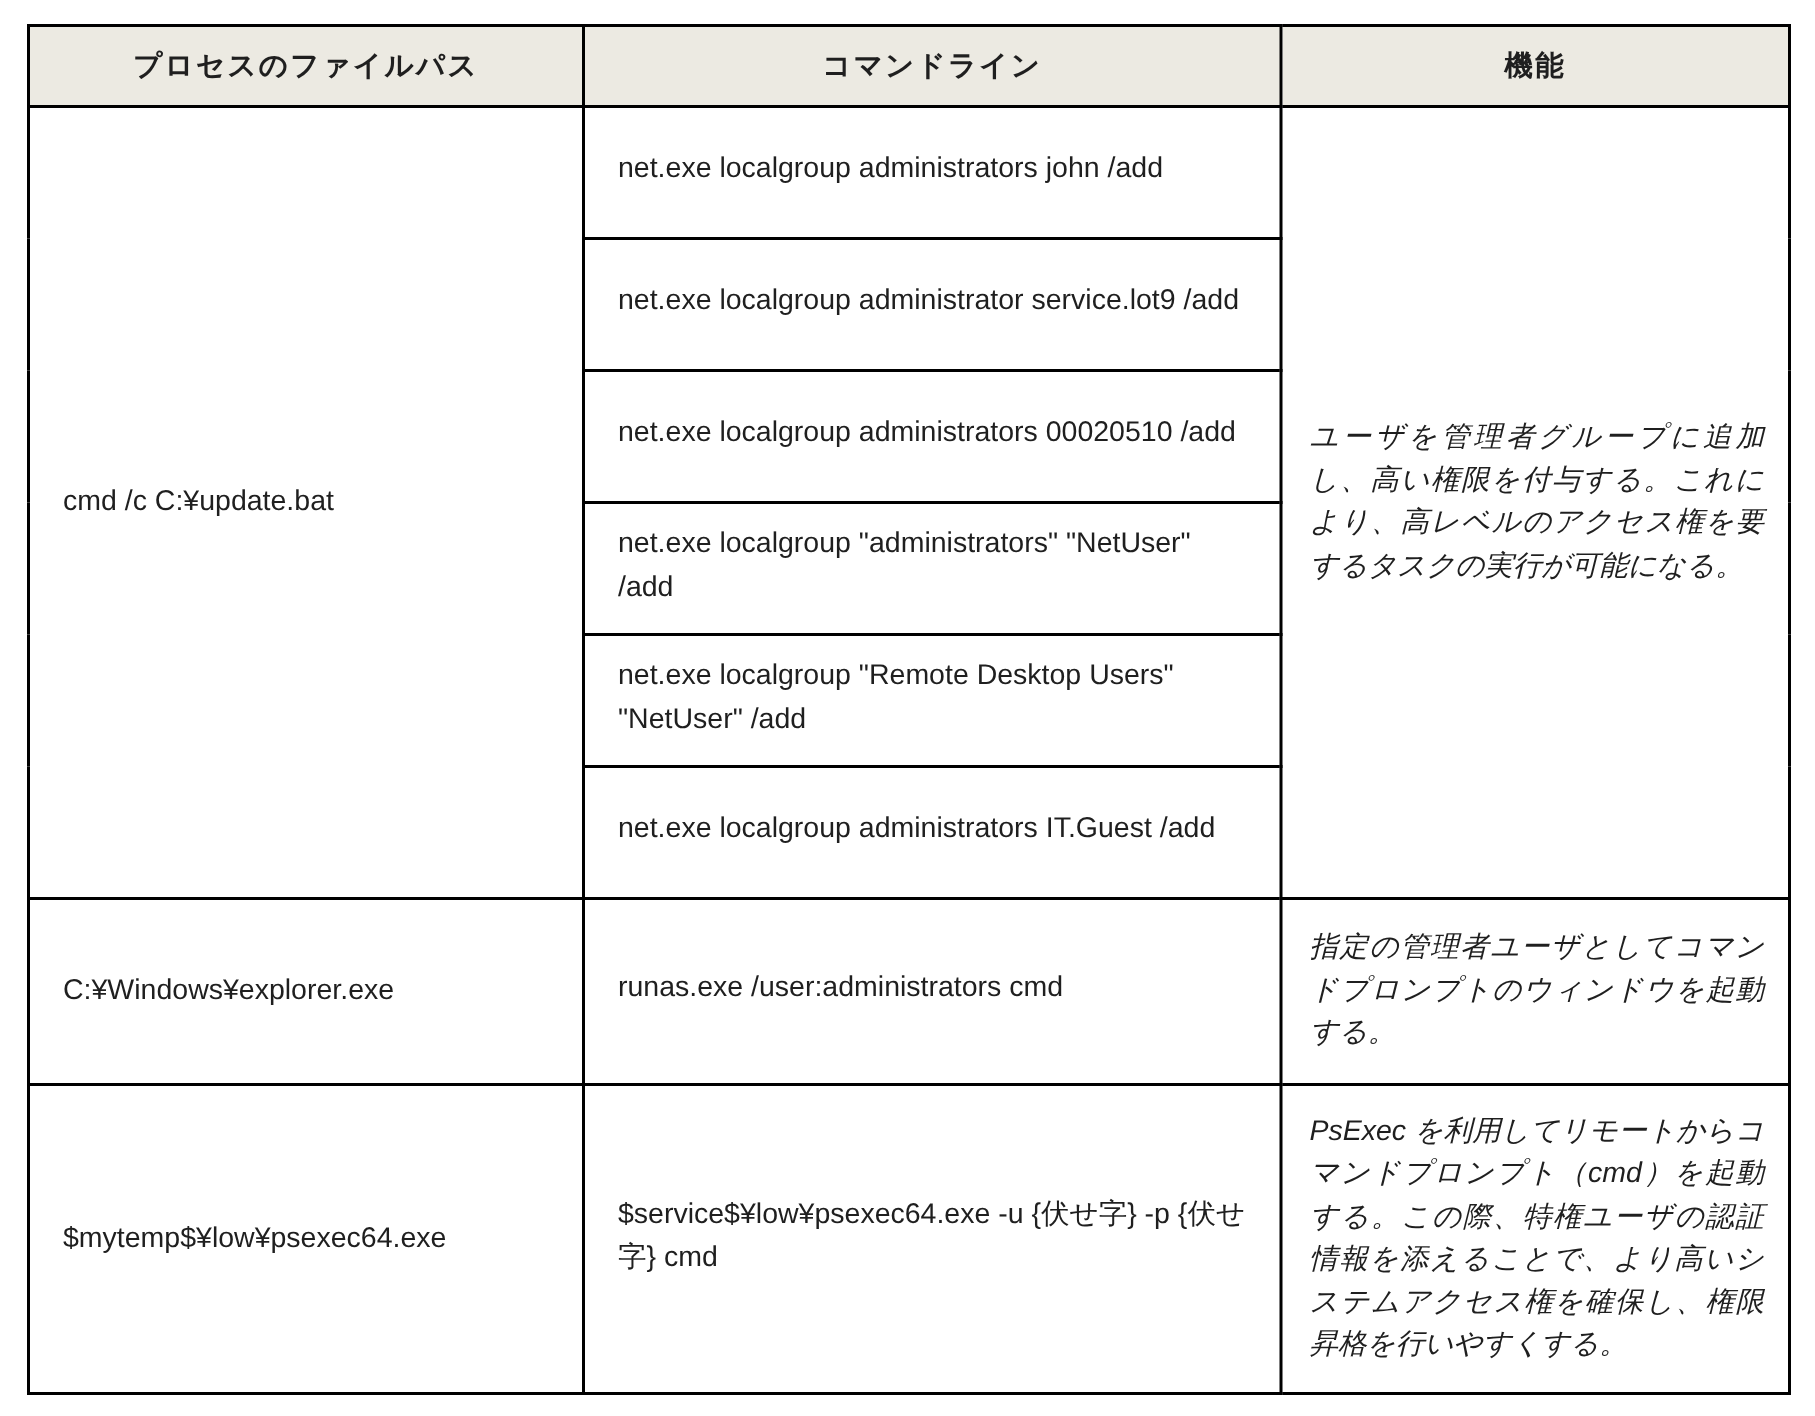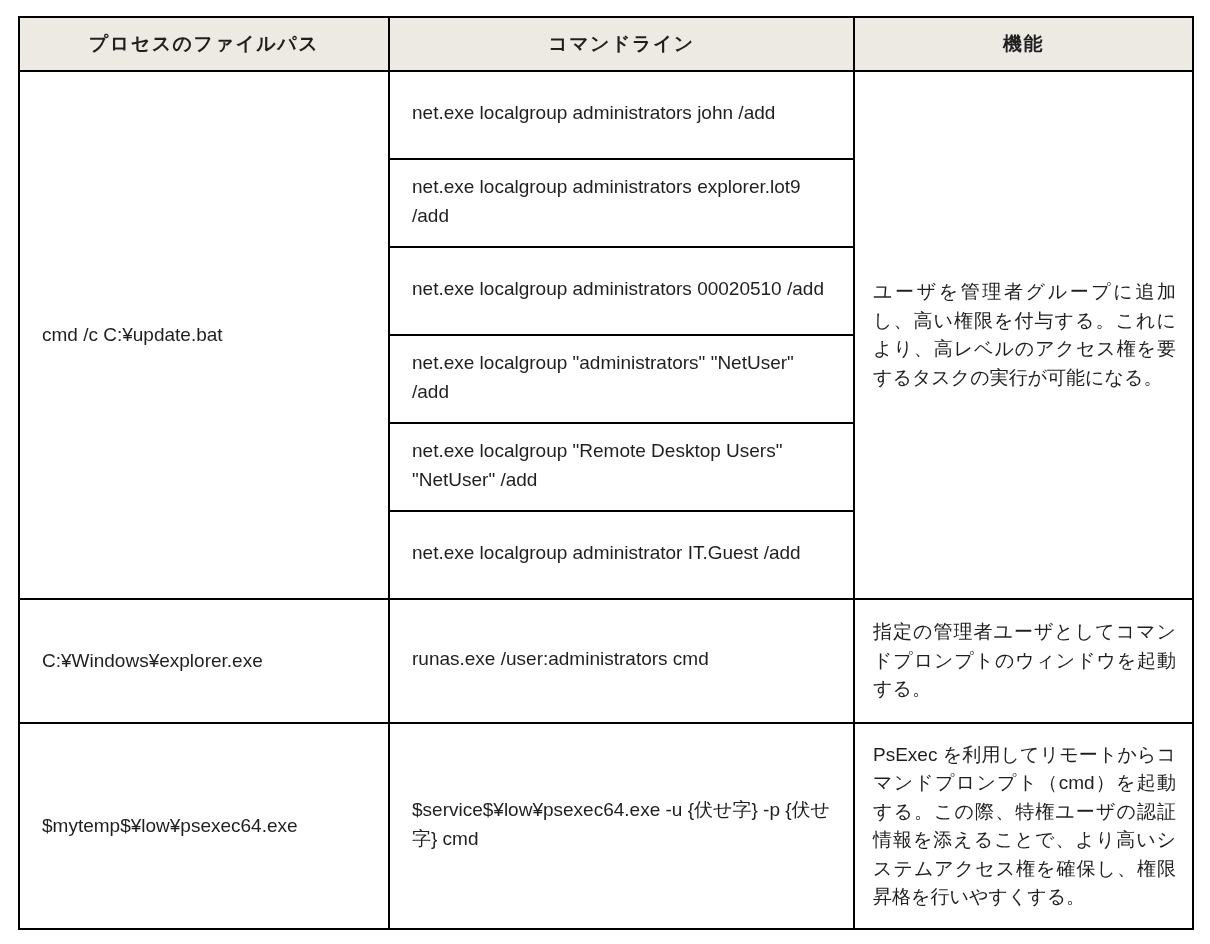--- a/index.html
+++ b/index.html
@@ -50,20 +50,21 @@
     padding: 10px 16px 10px 22px;
   }
   td.cmd-cell {
     text-align: left;
     padding: 10px 18px 14px 22px;
   }
   td.func-cell {
     text-align: justify;
     padding: 12px 16px 12px 18px;
     line-height: 1.5;
+    font-style: italic;
   }
   tr.sub-row { height: 88px; }
   tr.row-2   { height: 124px; }
   tr.row-3   { height: 206px; }
 </style>
 </head>
 <body>
 
 <div class="page">
   <table class="process-table">
@@ -79,33 +80,33 @@
         <th>機能</th>
       </tr>
     </thead>
     <tbody>
       <tr class="sub-row">
         <td class="path-cell" rowspan="6">cmd /c C:¥update.bat</td>
         <td class="cmd-cell">net.exe localgroup administrators john /add</td>
         <td class="func-cell" rowspan="6">ユーザを管理者グループに追加し、高い権限を付与する。これにより、高レベルのアクセス権を要するタスクの実行が可能になる。</td>
       </tr>
       <tr class="sub-row">
-        <td class="cmd-cell">net.exe localgroup administrators explorer.lot9 /add</td>
+        <td class="cmd-cell">net.exe localgroup administrator service.lot9 /add</td>
       </tr>
       <tr class="sub-row">
         <td class="cmd-cell">net.exe localgroup administrators 00020510 /add</td>
       </tr>
       <tr class="sub-row">
         <td class="cmd-cell">net.exe localgroup "administrators" "NetUser" /add</td>
       </tr>
       <tr class="sub-row">
         <td class="cmd-cell">net.exe localgroup "Remote Desktop Users" "NetUser" /add</td>
       </tr>
       <tr class="sub-row">
-        <td class="cmd-cell">net.exe localgroup administrator IT.Guest /add</td>
+        <td class="cmd-cell">net.exe localgroup administrators IT.Guest /add</td>
       </tr>
       <tr class="row-2">
         <td class="path-cell">C:¥Windows¥explorer.exe</td>
         <td class="cmd-cell">runas.exe /user:administrators cmd</td>
         <td class="func-cell">指定の管理者ユーザとしてコマンドプロンプトのウィンドウを起動する。</td>
       </tr>
       <tr class="row-3">
         <td class="path-cell">$mytemp$¥low¥psexec64.exe</td>
         <td class="cmd-cell">$service$¥low¥psexec64.exe -u {伏せ字} -p {伏せ字} cmd</td>
         <td class="func-cell">PsExec を利用してリモートからコマンドプロンプト（cmd）を起動する。この際、特権ユーザの認証情報を添えることで、より高いシステムアクセス権を確保し、権限昇格を行いやすくする。</td>

